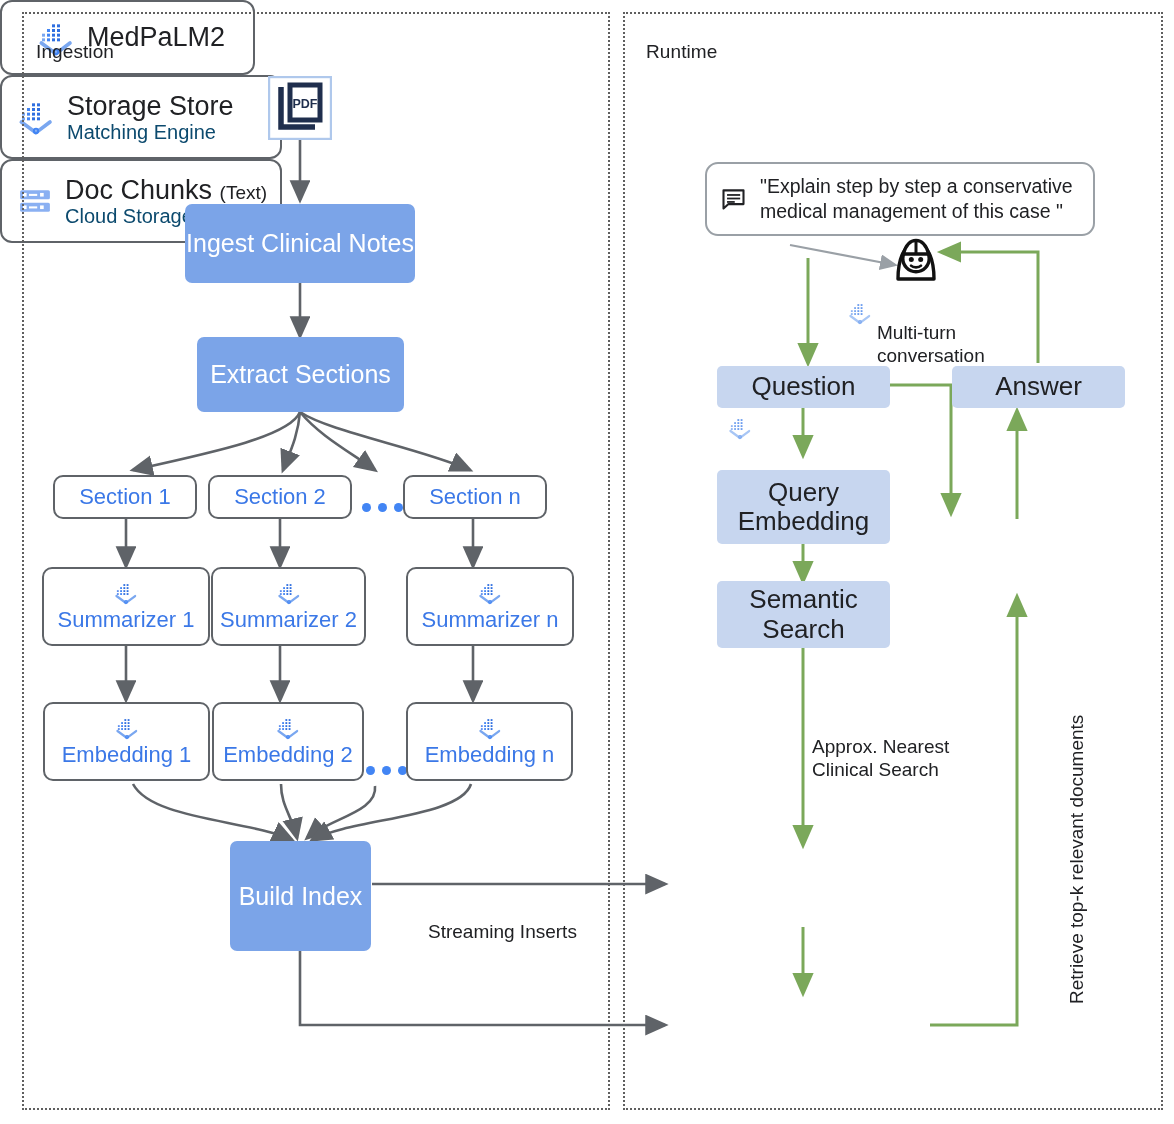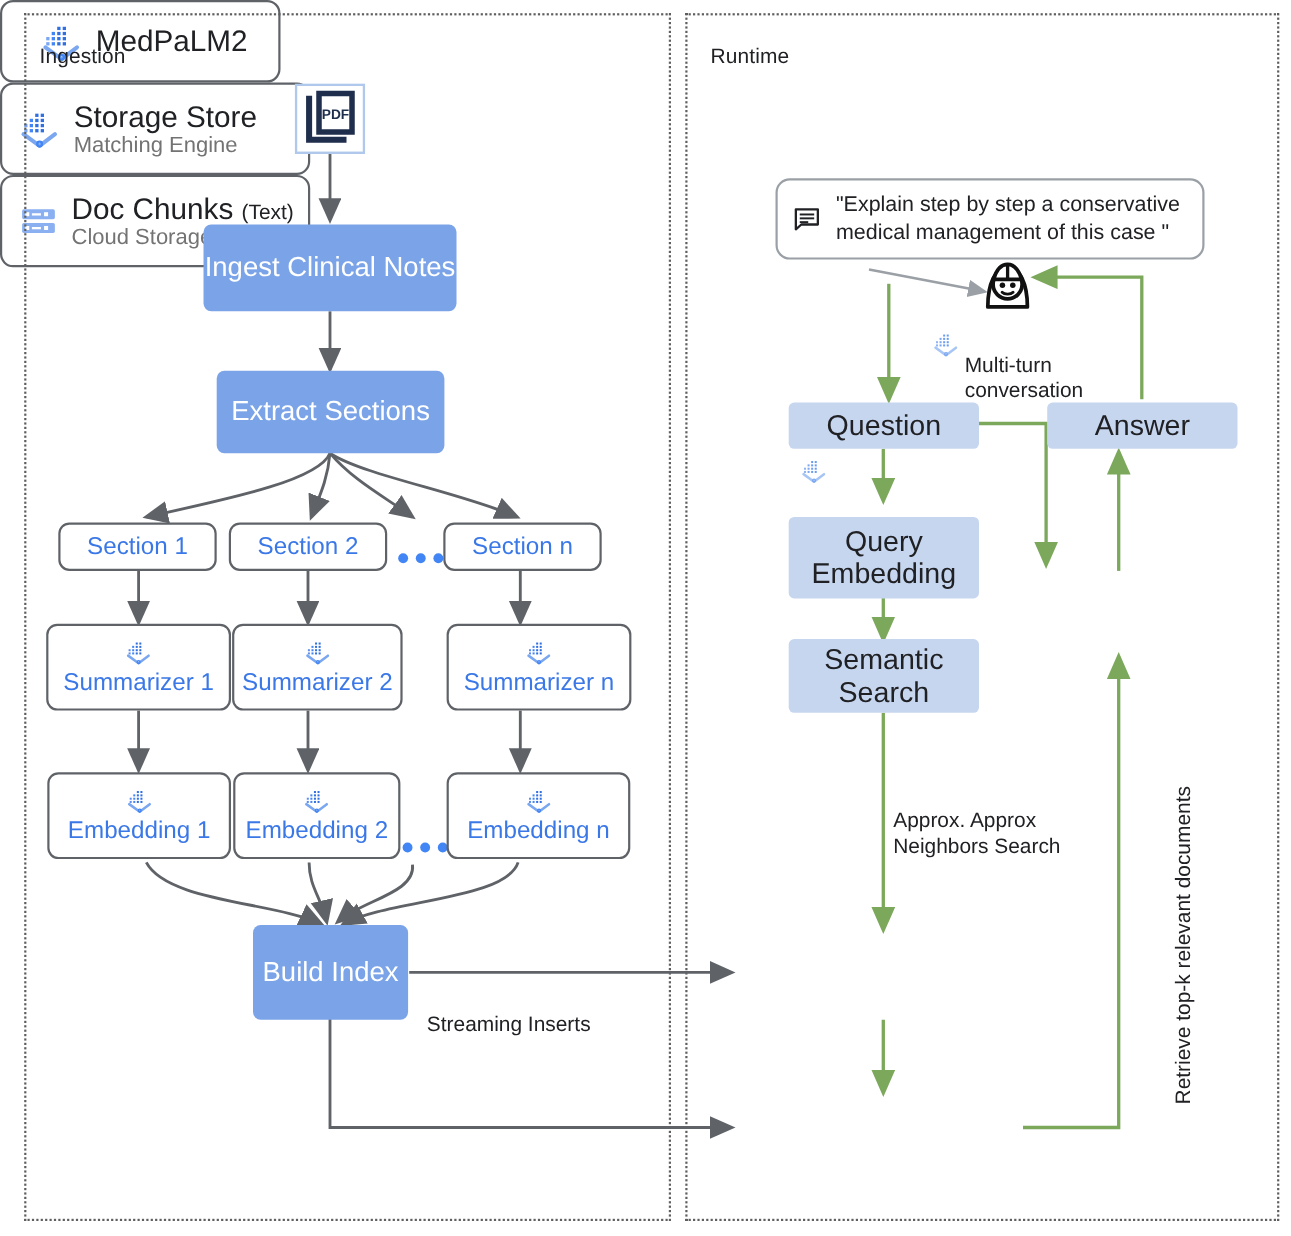--- a/index.html
+++ b/index.html
@@ -22,21 +22,21 @@
 
   
   .lav{background:#C7D6EF;border-radius:5px;color:#202124;font-size:26px;line-height:1.13;}
 
   
   .card{background:#ffffff;border:2.6px solid #5f6368;border-radius:12px;display:flex;align-items:center;
         justify-content:flex-start;padding-left:14px;gap:11px;}
   .card-txt{display:flex;flex-direction:column;align-items:flex-start;line-height:1.12;}
   .card-title{font-size:27px;color:#202124;white-space:nowrap;}
   .card-title .paren{font-size:19px;}
-  .card-sub{font-size:20px;color:#737373;}
+  .card-sub{font-size:20px;color:#0c4a6e;}
 
   .edge-label{position:absolute;font-size:19px;color:#202124;line-height:1.22;text-align:left;margin-top:24px;}
   .vert-label{position:absolute;font-size:19px;color:#202124;white-space:nowrap;
               transform-origin:0 0;transform:rotate(-90deg);}
 
   .dots{position:absolute;display:flex;gap:7px;align-items:center;}
   .dots i{width:9px;height:9px;border-radius:50%;background:#4285f4;display:block;}
 
   
   .bubble{position:absolute;border:2.2px solid #9aa0a6;border-radius:13px;background:#fff;
@@ -136,21 +136,21 @@
       <path d="M13,11 L13,51 L47,51" fill="none" stroke="#1F2E4D" stroke-width="5.5"></path>
       <rect x="22" y="9" width="30" height="35" fill="#ffffff" stroke="#1F2E4D" stroke-width="5"></rect>
       <text x="37" y="32" font-family="Liberation Sans, sans-serif" font-size="12.5" font-weight="bold" fill="#1F2E4D" text-anchor="middle">PDF</text>
     </svg>
   </div>
 
   <div class="node blue" style="left:185px;top:204px;width:230px;height:79px;">Ingest Clinical Notes</div>
 
   <div class="node blue" style="left:197px;top:337px;width:207px;height:75px;">Extract Sections</div>
 
-  <div class="node blue" style="left:230px;top:841px;width:141px;height:86px;">Build Index</div>
+  <div class="node blue" style="left:230px;top:841px;width:141px;height:110px;">Build Index</div>
 
   <div class="node outline" style="left:53px;top:475px;width:144px;height:44px;">Section 1</div>
   <div class="node outline" style="left:208px;top:475px;width:144px;height:44px;">Section 2</div>
   <div class="dots" style="left:362px;top:503px;">
     <i></i>
       <i></i>
       <i></i>
   </div>
   <div class="node outline" style="left:403px;top:475px;width:144px;height:44px;">Section n</div>
 
@@ -291,21 +291,21 @@
           <rect x="12.6" y="6.6" width="1.7" height="1.7" fill="#2f6fe0"></rect>
           <rect x="12.6" y="9.4" width="1.7" height="1.7" fill="#2f6fe0"></rect>
           <rect x="12.6" y="12.1" width="1.7" height="1.7" fill="#2f6fe0"></rect>
         <path d="M3.2,14.8 L12,21.2 L20.4,14.8" fill="none" stroke="#7aa7f0" stroke-width="2.1" stroke-linecap="round" stroke-linejoin="round"></path>
         <circle cx="12" cy="20.2" r="1.2" fill="none" stroke="#4285f4" stroke-width="1.1"></circle>
       </svg>
     </span>
     <span>Embedding n</span>
   </div>
 
-  <div class="edge-label" style="left:388px;top:896px;width:220px;">Streaming Inserts</div>
+  <div class="edge-label" style="left:428px;top:896px;width:220px;">Streaming Inserts</div>
 
   <div class="bubble" style="left:705px;top:162px;width:390px;height:74px;">
     <span>
       <svg class="icon" width="25" height="25" viewBox="0 0 24 24">
         <path d="M2.4,3.2 h19.2 v13.2 h-14.4 l-4.8,4.2 z" fill="none" stroke="#202124" stroke-width="2" stroke-linejoin="round"></path>
         <rect x="5.8" y="6.8" width="12.6" height="1.7" fill="#202124"></rect>
         <rect x="5.8" y="10.2" width="12.6" height="1.7" fill="#202124"></rect>
         <rect x="5.8" y="13.5" width="7.4" height="1.7" fill="#202124"></rect>
       </svg>
     </span>
@@ -439,18 +439,18 @@
     </span>
     <span class="card-txt">
       <span class="card-title">
         <span>Doc Chunks</span>
         <span class="paren">(Text)</span>
       </span>
       <span class="card-sub">Cloud Storage</span>
     </span>
   </div>
 
-  <div class="edge-label" style="left:812px;top:711px;width:175px;">Approx. Approx Neighbors Search</div>
+  <div class="edge-label" style="left:812px;top:711px;width:175px;">Approx. Nearest Clinical Search</div>
 
 
   <div class="vert-label" style="left:1066px;top:1004px;">Retrieve top-k relevant documents</div>
 
 </div>
 
 </body></html>

